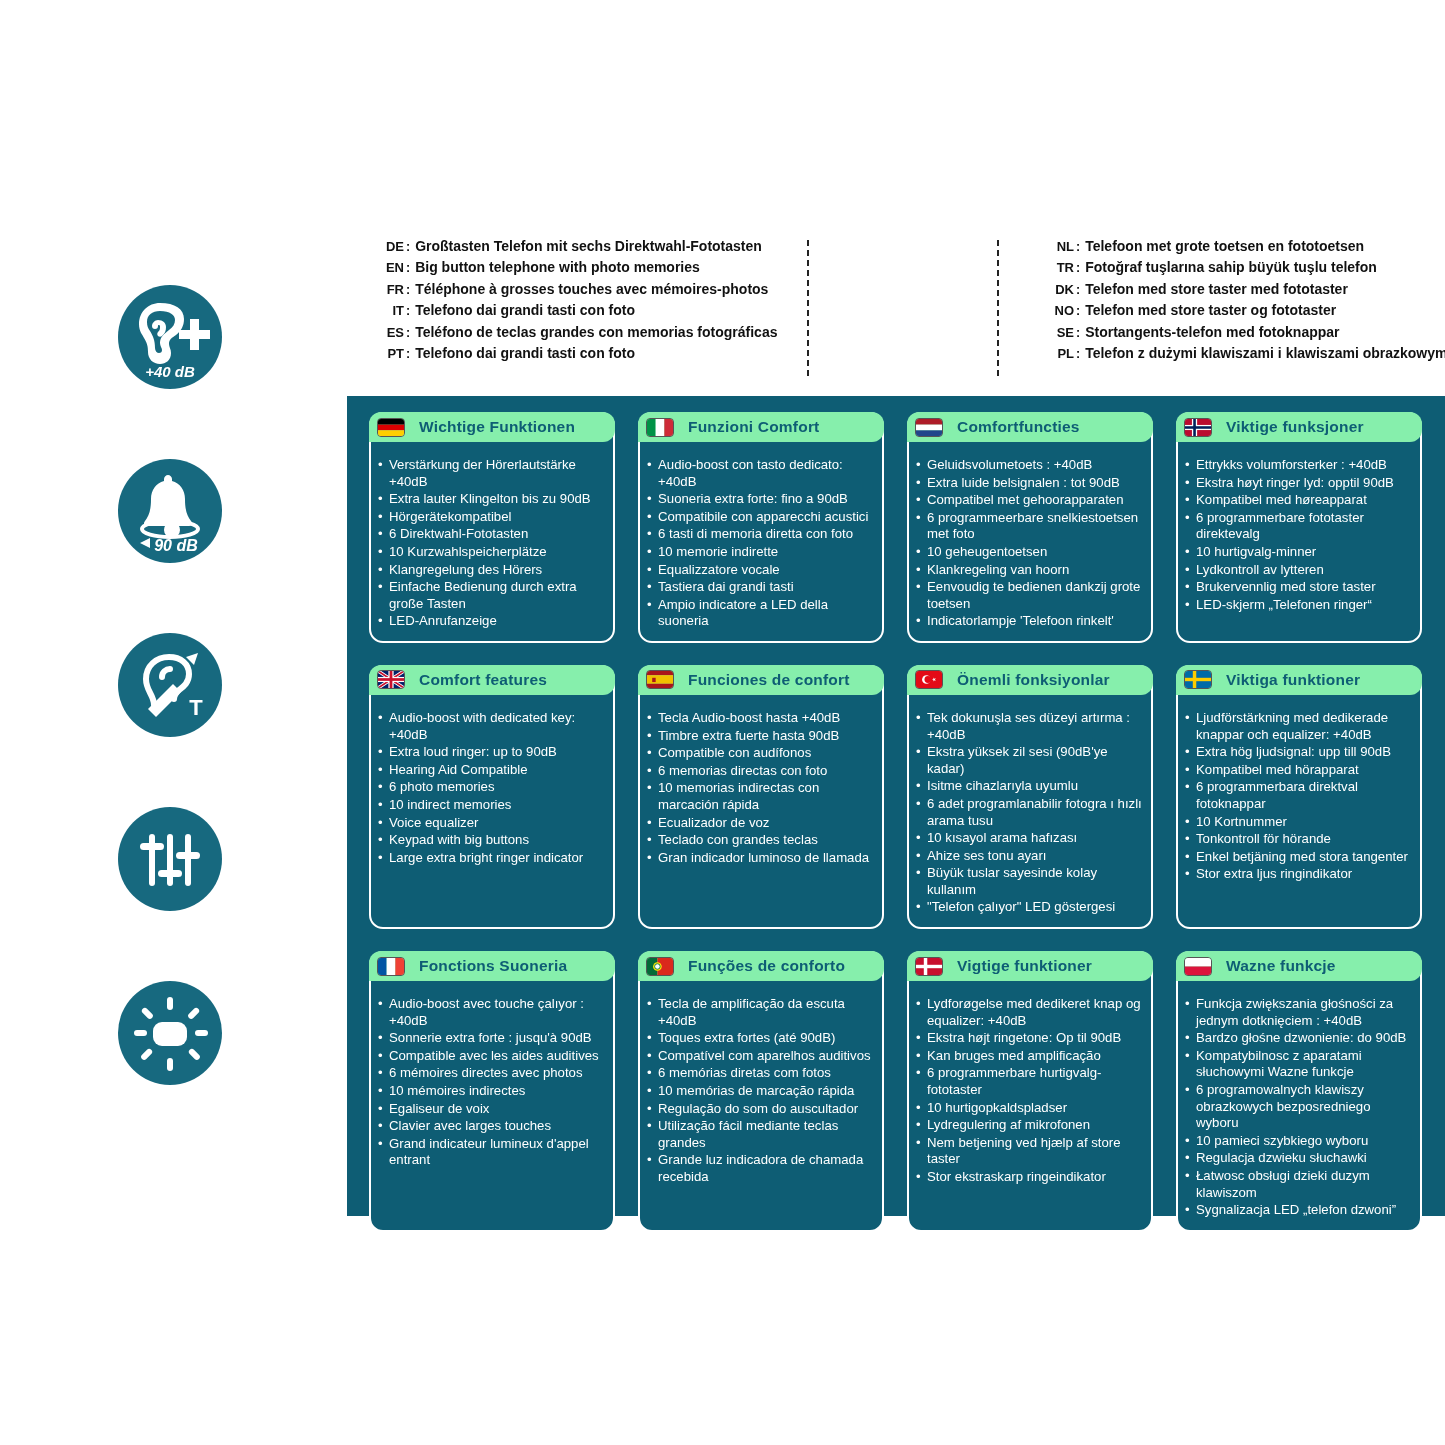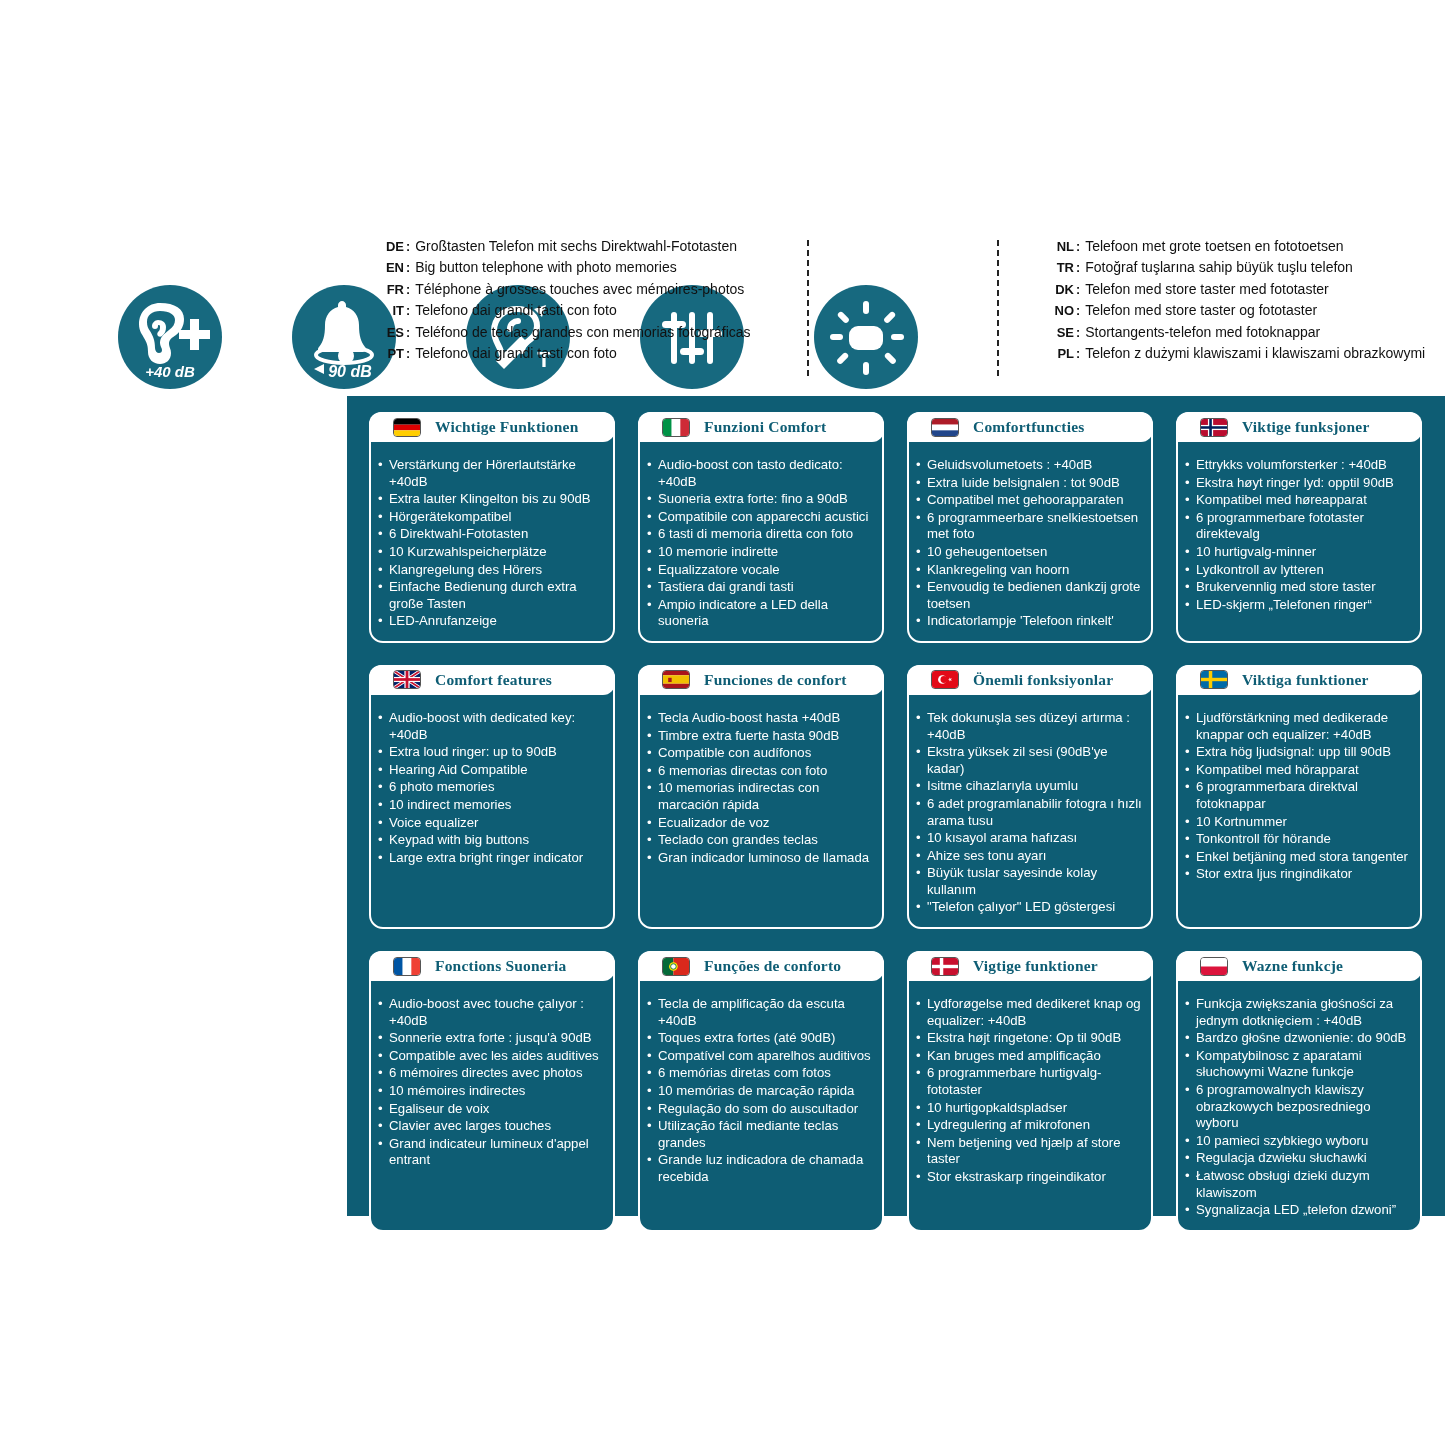--- a/index.html
+++ b/index.html
@@ -6,21 +6,21 @@
   body{
     width:1445px;height:1445px;
     background:#ffffff;
     font-family:"Liberation Sans", sans-serif;
     overflow:hidden;
     position:relative;
   }
   
   #icon-rail{
     position:absolute;left:118px;top:285px;width:110px;
-    display:flex;flex-direction:row;gap:70px;
+    display:flex;flex-direction:column;gap:70px;
   }
   .rail-icon{
     width:104px;height:104px;border-radius:50%;
     background:#17697f;
     position:relative;
     display:flex;align-items:center;justify-content:center;
   }
   .rail-icon svg{display:block;}
 
   
@@ -34,21 +34,21 @@
   .hdr-row{
     display:flex;align-items:baseline;
     height:21.4px;
     white-space:nowrap;
   }
   .hdr-code{
     width:30px;text-align:right;
     font-size:13px;font-weight:bold;color:#111;
   }
   .hdr-colon{font-size:12.5px;font-weight:bold;color:#111;padding:0 5px 0 2px;}
-  .hdr-text{font-size:14px;font-weight:normal;color:#111;}
+  .hdr-text{font-size:14px;font-weight:bold;color:#111;}
   .hdr-divider{
     position:absolute;top:2px;bottom:12px;width:0;
     border-left:2px dashed #222;
   }
   #divider-1{left:455px;}
   #divider-2{left:645px;}
 
   
   #panel{
     position:absolute;left:347px;top:396px;width:1098px;height:820px;
@@ -65,26 +65,25 @@
     position:relative;
     border:2px solid #ffffff;
     border-radius:14px;
     background:#0e5d74;
     padding:0;
     box-sizing:border-box;
   }
   .card-head{
     position:relative;
     margin:-2px -2px 0 -2px;
-    background:#ffffff;
+    background:#86efac;
     border-radius:12px 12px 12px 0;
     height:30px;
     display:flex;align-items:center;
-    padding-left:24px;
-    font-family:Liberation Serif, serif;
+    padding-left:8px;
   }
   .flag{
     width:28px;height:19px;flex:0 0 auto;
     border-radius:4px;overflow:hidden;
     border:1px solid #555;
     box-sizing:border-box;
     position:relative;
   }
   .flag svg{display:block;width:100%;height:100%;}
   .card-title{

